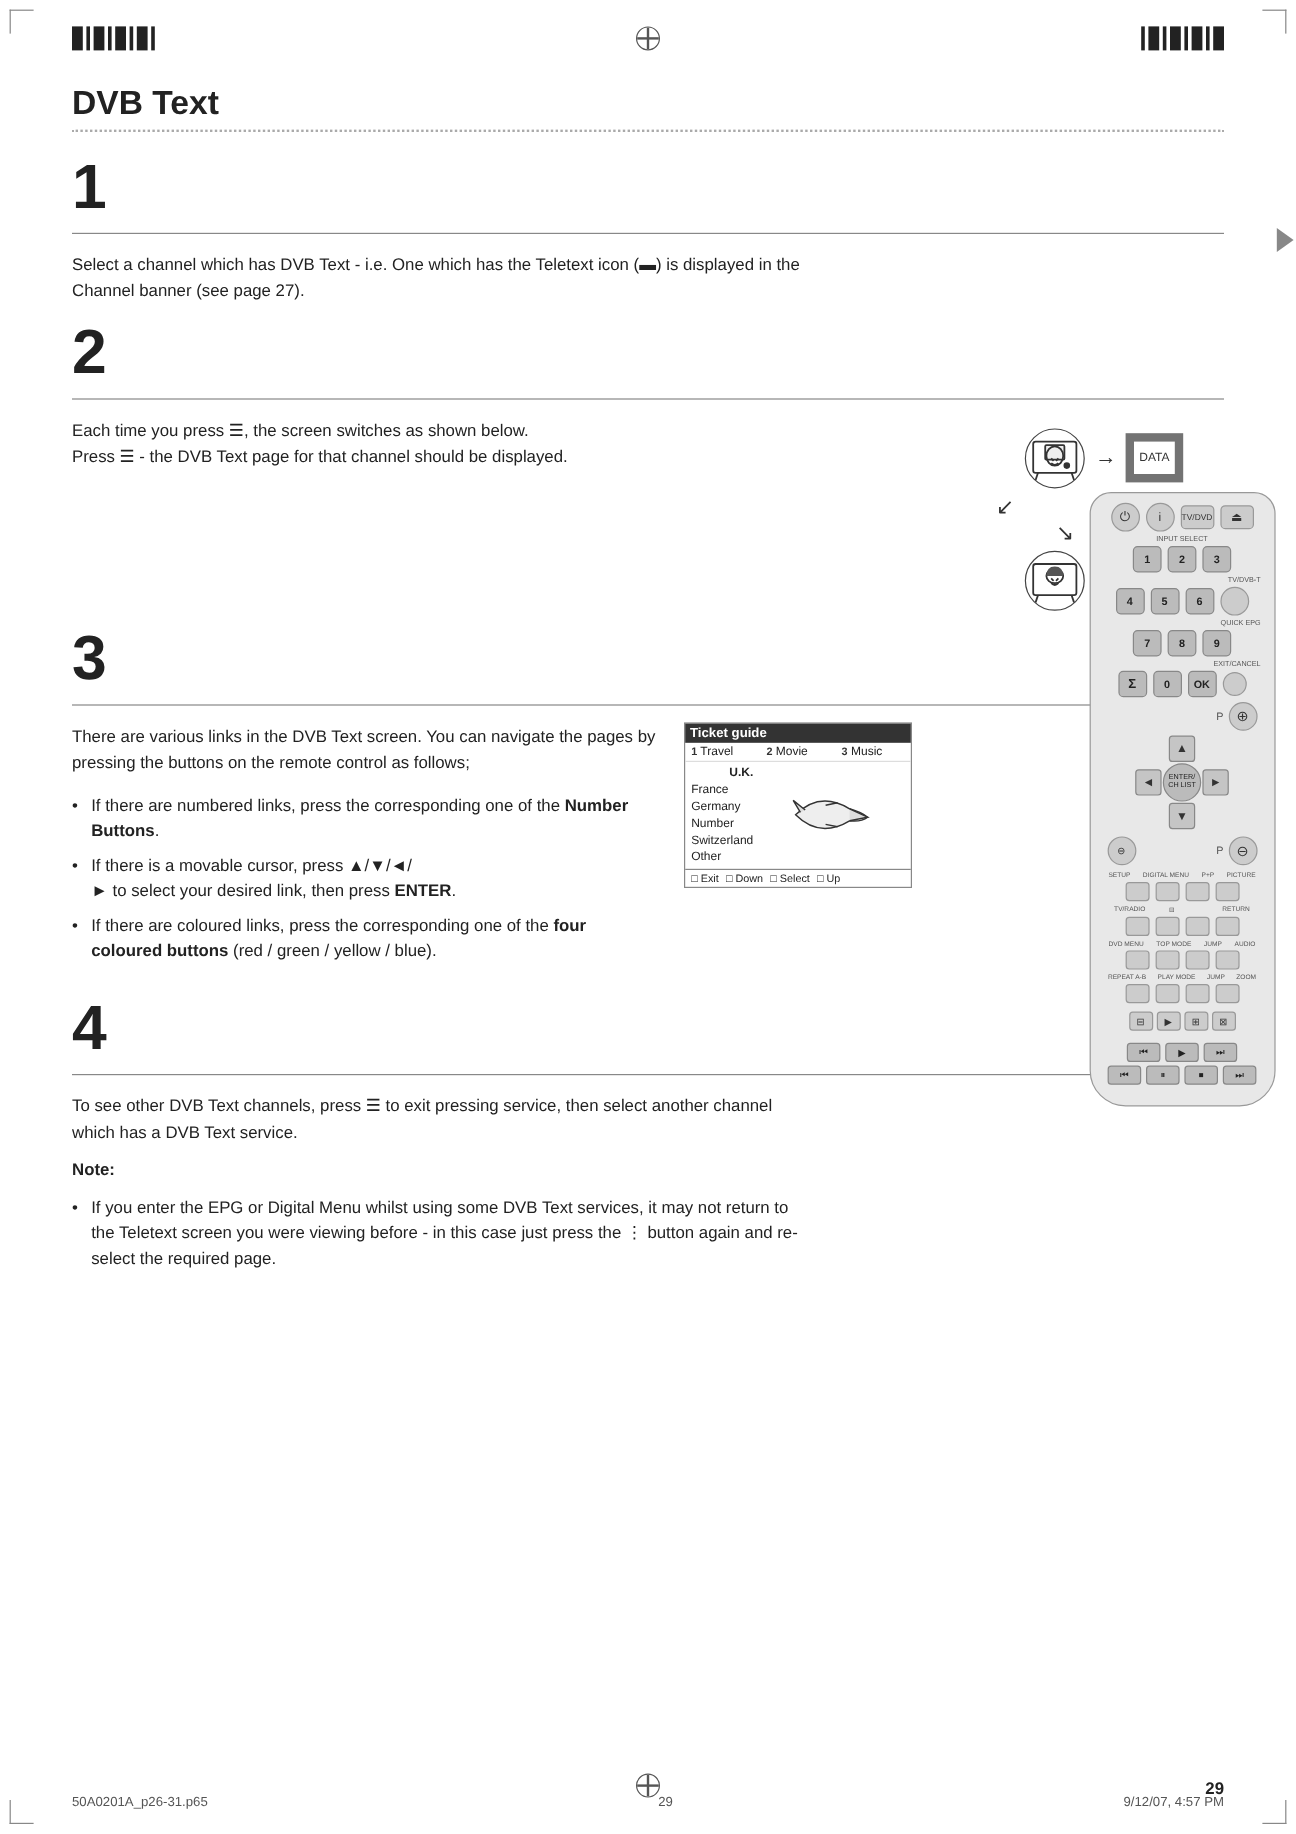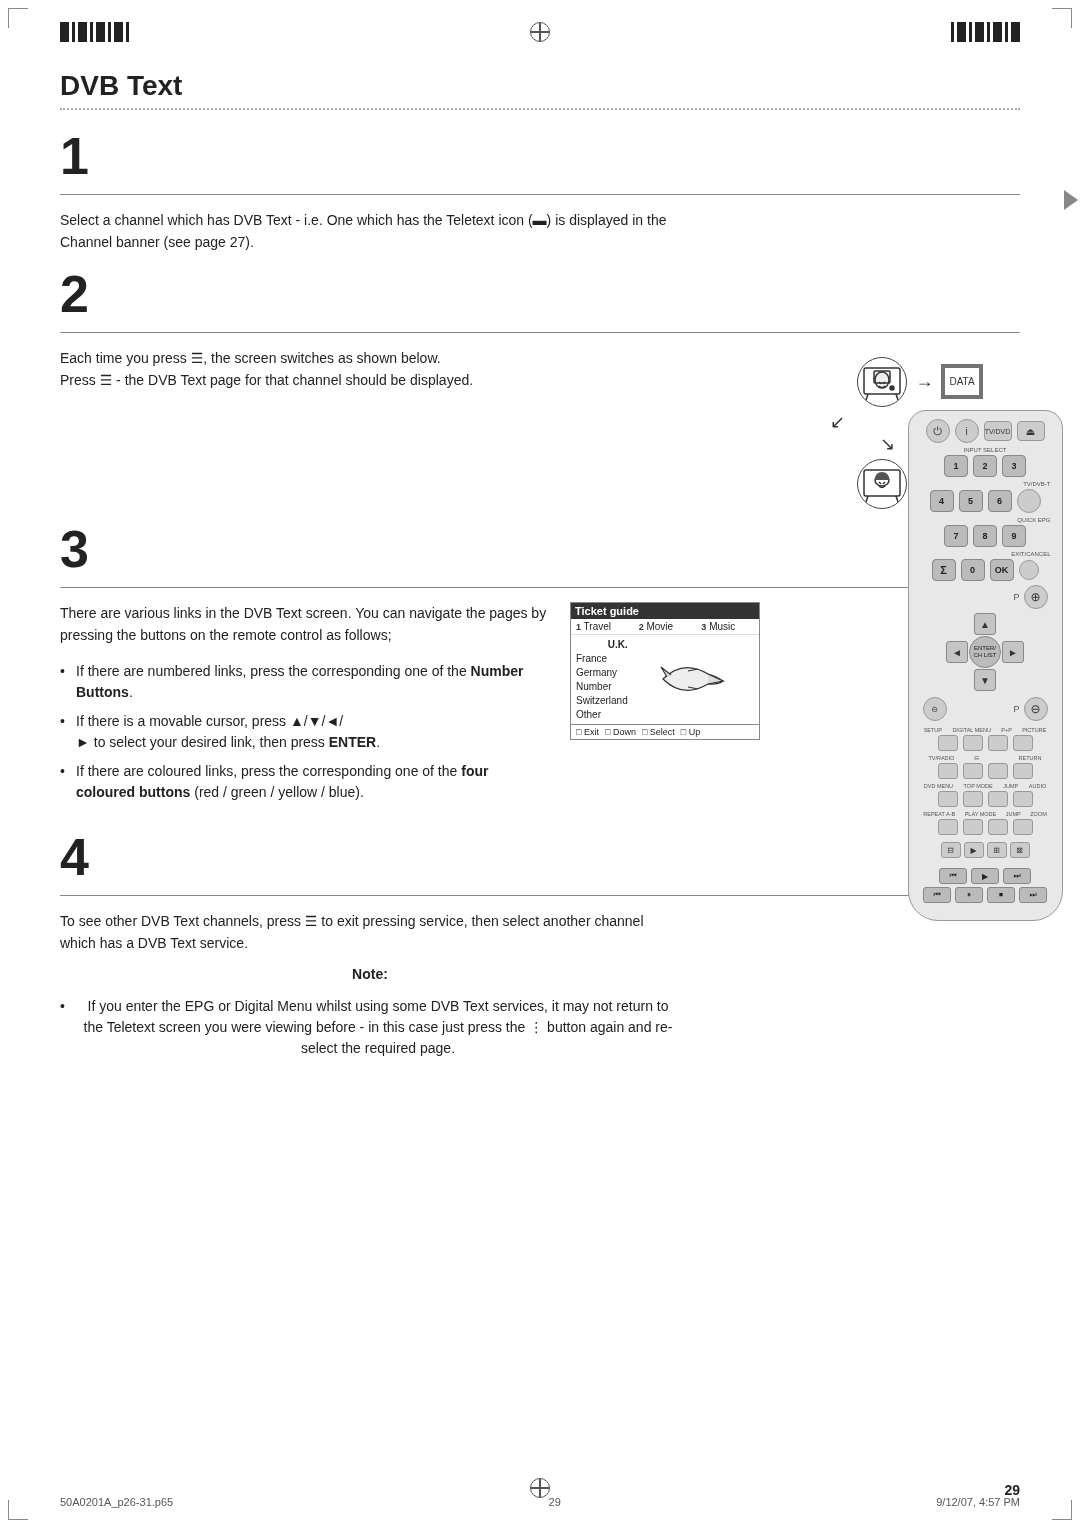--- a/index.html
+++ b/index.html
@@ -188,21 +188,21 @@
       position: relative;
     }
     .face-icon svg { width: 44px; height: 44px; }
     .arrow-right {
       font-size: 18px;
       color: #333;
     }
     .data-label {
       font-size: 10px;
       color: #333;
-      border: 4px solid #737373;
+      border: 7px solid #737373;
       padding: 8px 4px;
     }
 
     
     .note-section { margin-top: 10px; }
     .note-title { font-weight: bold; margin-bottom: 4px; }
 
     
     .remote-svg-container {
       position: absolute;
@@ -508,21 +508,21 @@
       </div>
     </div>
   </div>
 
   <div style="margin-bottom:12px;">
     <span class="section-num">4</span>
     <hr class="solid-rule">
     <p style="line-height:1.6; max-width:620px;">To see other DVB Text channels, press ☰ to exit pressing service, then select another channel which has a DVB Text service.</p>
   </div>
 
-  <div class="note-section" style="max-width:620px;text-align:center;">
+  <div class="note-section" style="max-width:620px;">
     <p class="note-title">Note:</p>
     <ul class="bullet-list">
       <li>If you enter the EPG or Digital Menu whilst using some DVB Text services, it may not return to the Teletext screen you were viewing before - in this case just press the ⋮ button again and re-select the required page.</li>
     </ul>
   </div>
 
 </div>
 
 <div class="remote-svg-container">
   <div class="remote-body">

